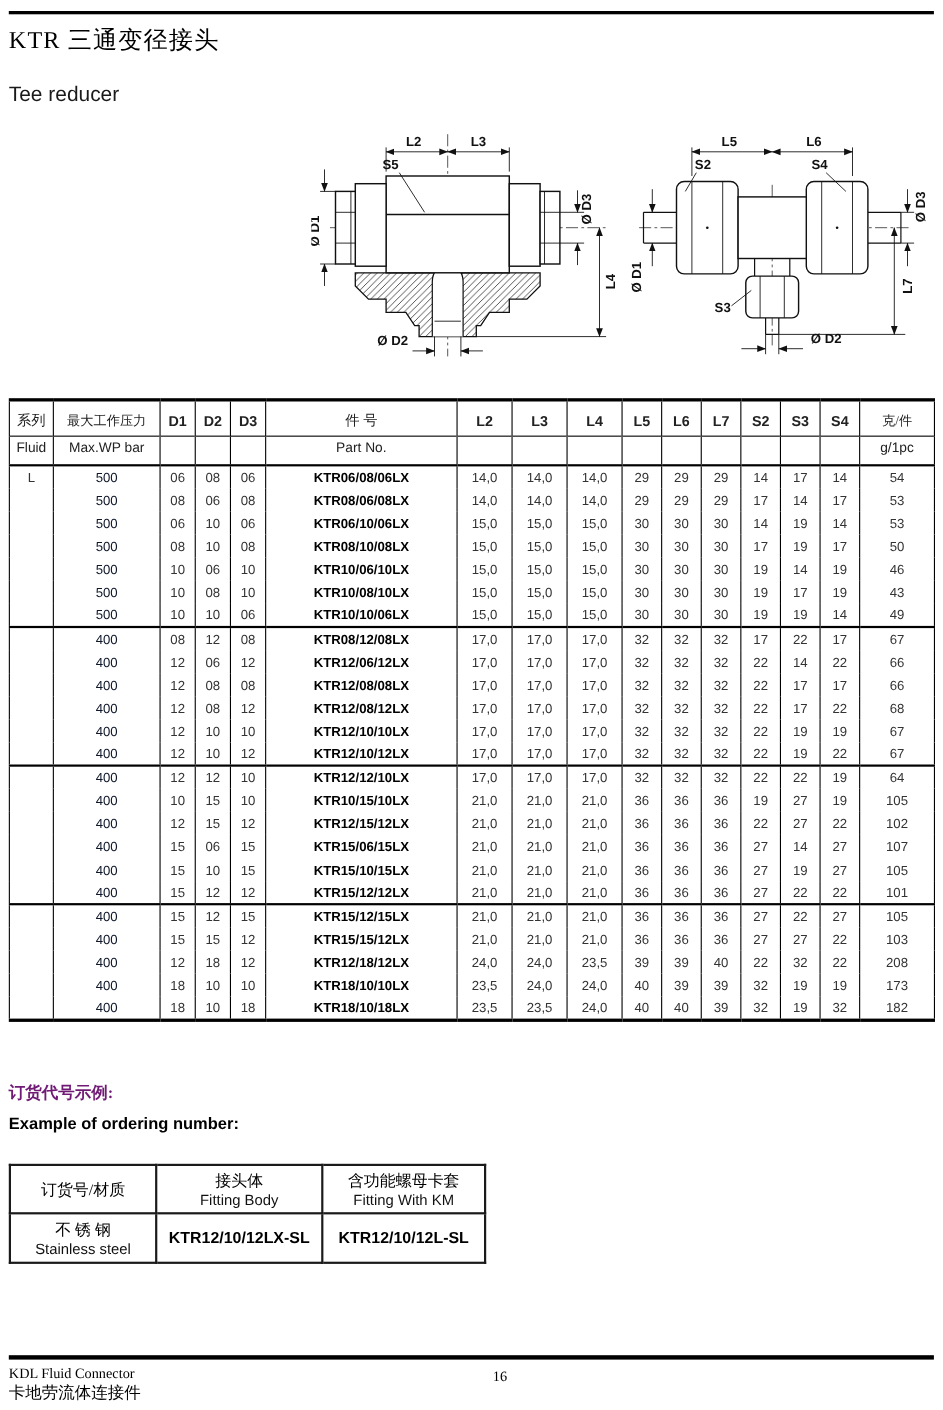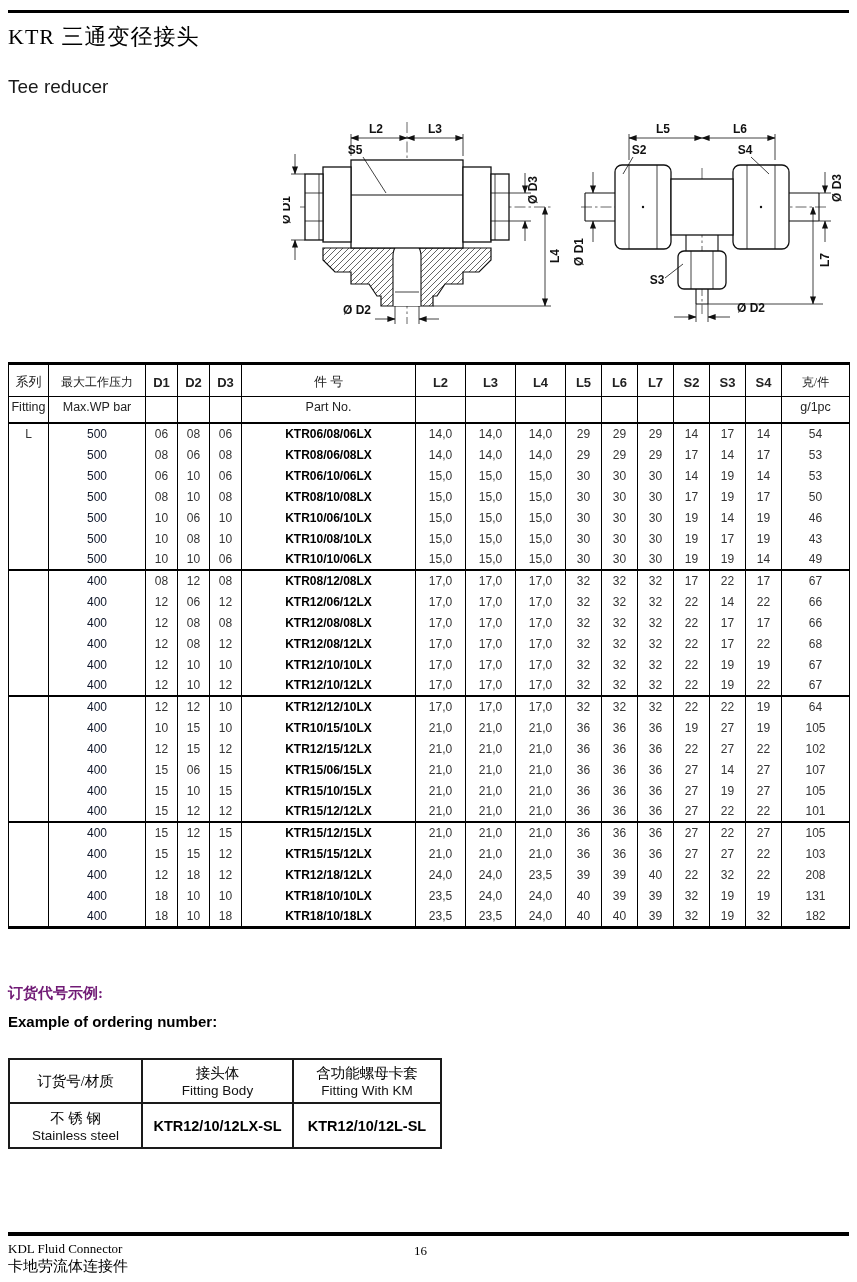--- a/index.html
+++ b/index.html
@@ -61,21 +61,21 @@
   }
   .order th, .order td { border:2px solid #1a1a1a; font-weight:normal; }
   .order .zh { font-family:"Liberation Serif", serif; font-size:14.5px; color:#000; }
   .order .en { font-family:"Liberation Sans", sans-serif; font-size:13.5px; color:#111; }
   .order tr.oh th { height:36px; vertical-align:middle; padding:4px 0; }
   .order td { height:45px; vertical-align:middle; }
   .order td.part { font-weight:bold; font-size:14.5px; color:#000; }
 
   .footer-company-en { position:absolute; left:8px; top:1241px; font-family:"Liberation Serif", serif; font-size:13px; color:#000; }
   .footer-company-zh { position:absolute; left:8px; top:1257px; font-family:"Liberation Serif", serif; font-size:15px; color:#000; }
-  .page-number { position:absolute; left:414px; top:1243px; font-family:"Liberation Serif", serif; font-size:13px; color:#000; }
+  .page-number { position:absolute; left:448px; top:1243px; font-family:"Liberation Serif", serif; font-size:13px; color:#000; }
 </style>
 </head>
 <body>
 
 <div class="page">
 
   <div class="rule rule-top"></div>
   <div class="title-zh">KTR  三通变径接头</div>
   <div class="title-en">Tee reducer</div>
 
@@ -220,21 +220,21 @@
         <th>L4</th>
         <th>L5</th>
         <th>L6</th>
         <th>L7</th>
         <th>S2</th>
         <th>S3</th>
         <th>S4</th>
         <th class="zh" style="font-size:12px">克/件</th>
       </tr>
       <tr class="h2">
-        <th>Fitting</th>
+        <th>Fluid</th>
         <th>Max.WP bar</th>
         <th></th>
           <th></th>
           <th></th>
         <th>Part No.</th>
         <th></th>
           <th></th>
           <th></th>
         <th></th>
           <th></th>
@@ -651,21 +651,21 @@
           <td class="part">KTR18/10/10LX</td>
           <td>23,5</td>
           <td>24,0</td>
           <td>24,0</td>
           <td>40</td>
           <td>39</td>
           <td>39</td>
           <td>32</td>
           <td>19</td>
           <td>19</td>
-          <td>131</td>
+          <td>173</td>
         </tr>
         <tr class="last">
           <td class="series"></td>
           <td class="pressure">400</td>
           <td>18</td>
           <td>10</td>
           <td>18</td>
           <td class="part">KTR18/10/18LX</td>
           <td>23,5</td>
           <td>23,5</td>

